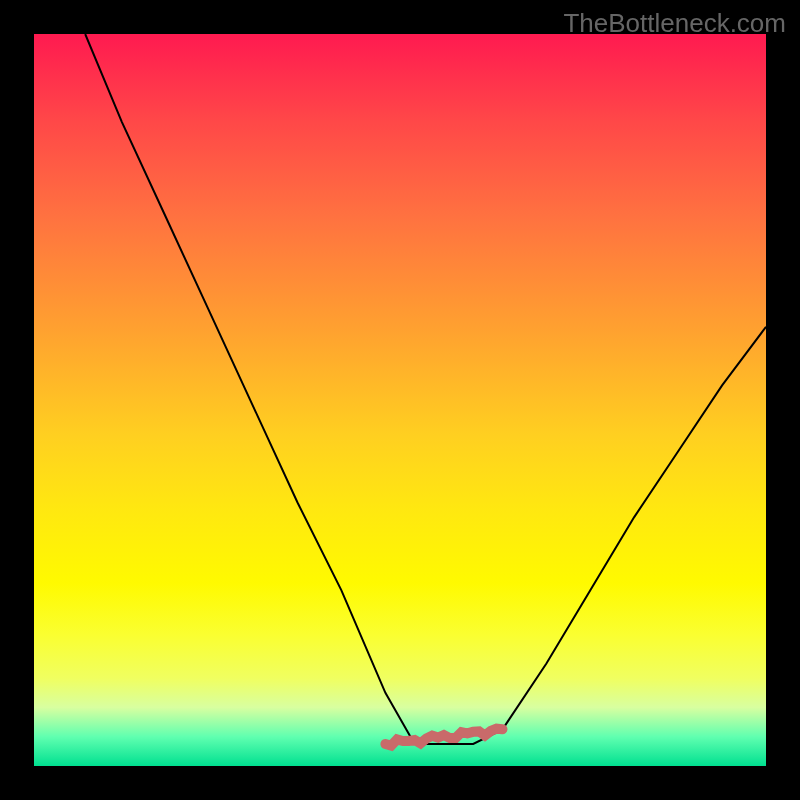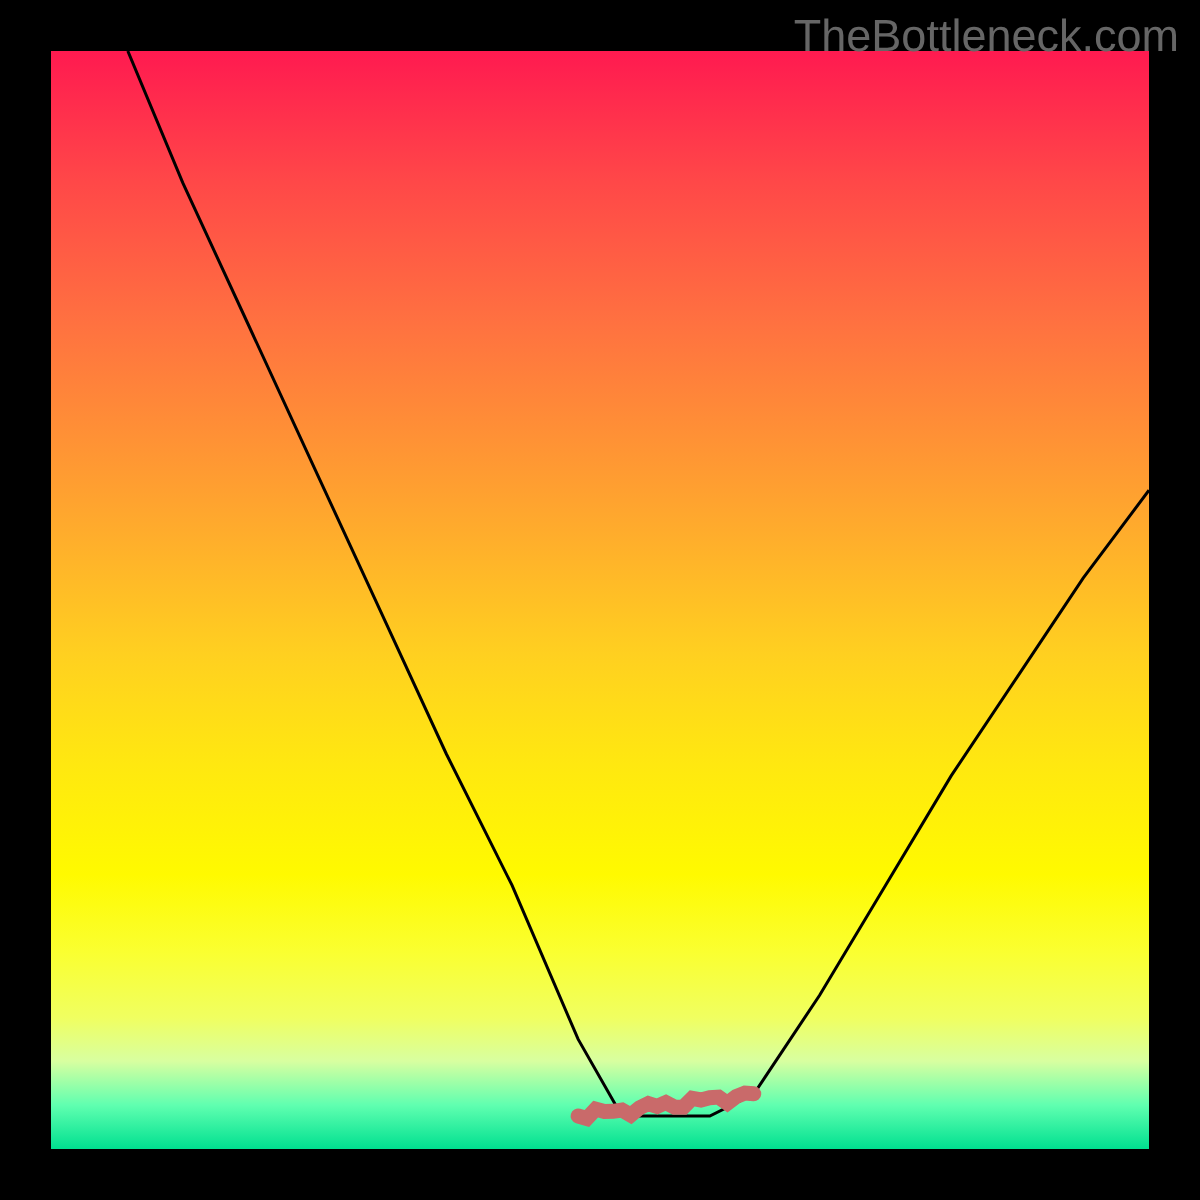--- a/index.html
+++ b/index.html
@@ -30,21 +30,21 @@
       #d8ffa0 92%,
       #60ffb0 96%,
       #00e090 100%
     );
   }
   .watermark {
     position: absolute;
     top: 8px;
     right: 14px;
     color: #666;
-    font-size: 30px;
+    font-size: 26px;
     font-weight: normal;
     z-index: 10;
   }
   .curve-svg {
     position: absolute;
     left: 0;
     top: 0;
     width: 732px;
     height: 732px;
     z-index: 5;

